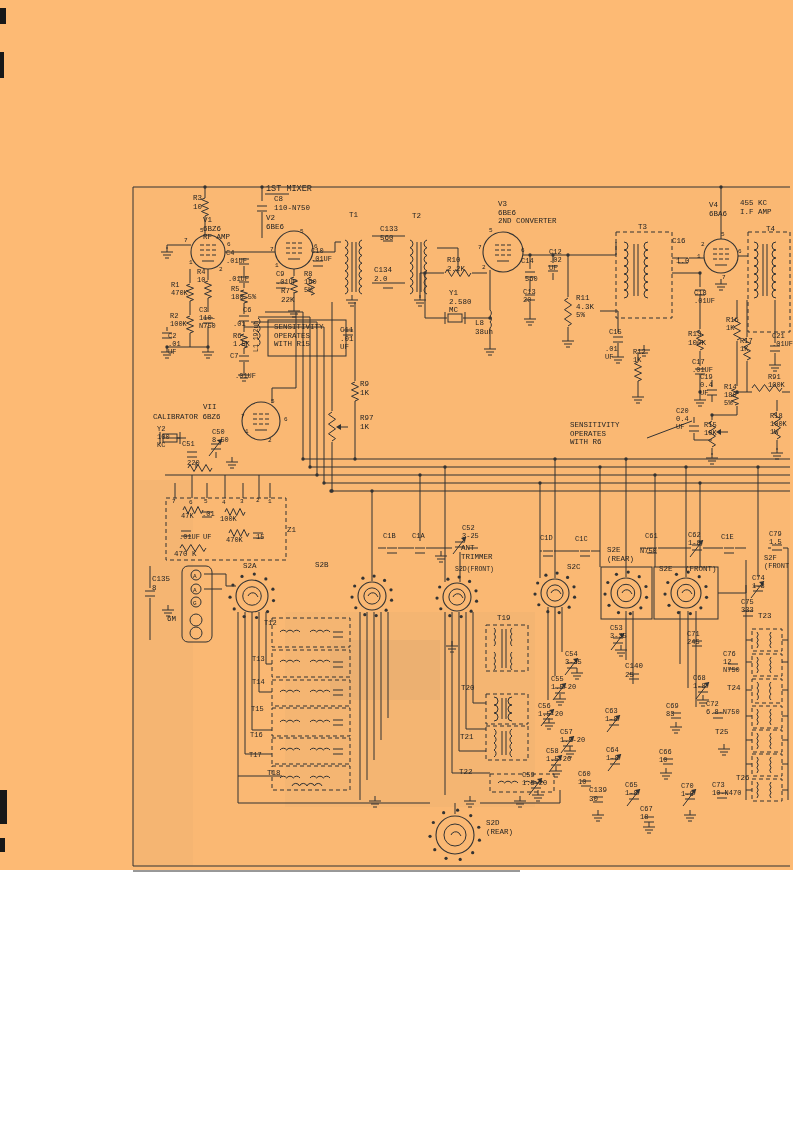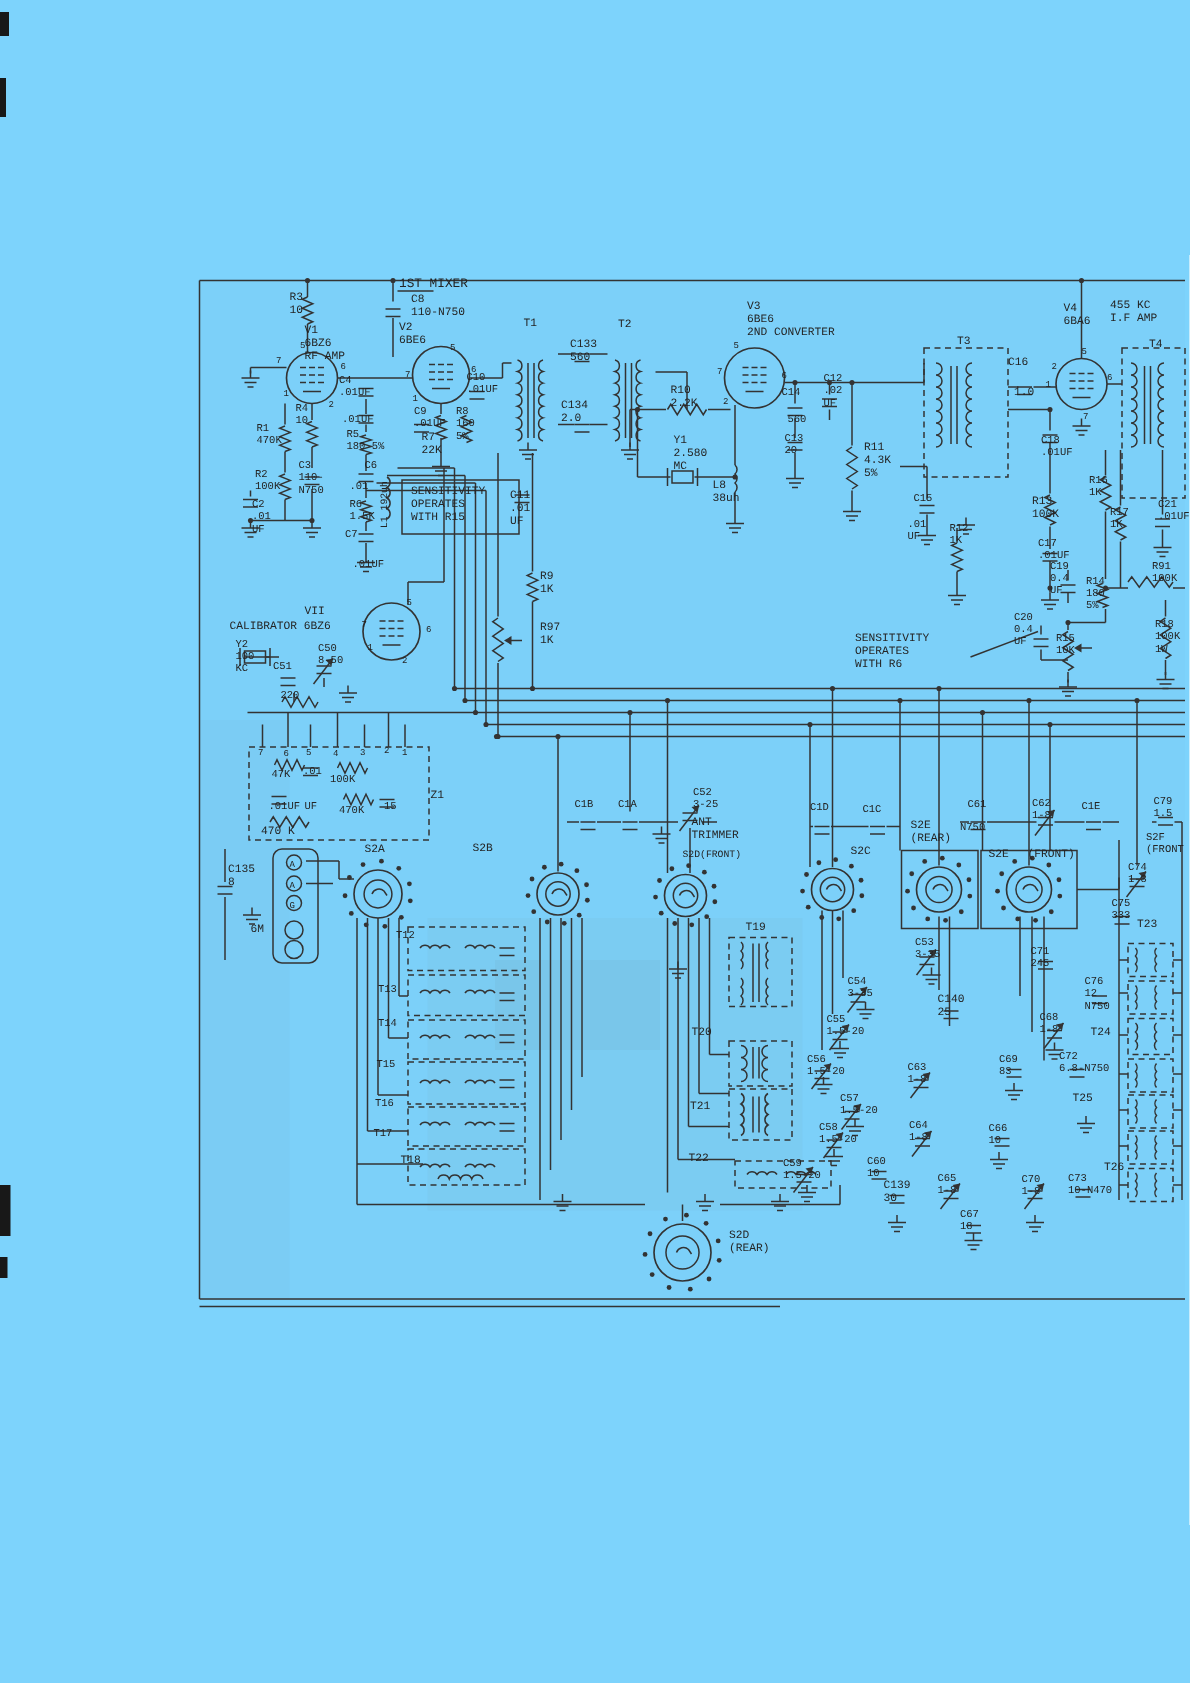--- a/index.html
+++ b/index.html
@@ -1,18 +1,18 @@
 <!DOCTYPE html>
 <html><head>
 <meta charset="utf-8">
 <style>
   html,body{margin:0;padding:0;background:#ffffff;}
   body{width:793px;height:1122px;position:relative;overflow:hidden;
        font-family:"Liberation Mono","DejaVu Sans Mono",monospace;}
-  #paper{position:absolute;left:0;top:0;width:793px;height:1122px;background:#7dd3fc;}
+  #paper{position:absolute;left:0;top:0;width:793px;height:870px;background:#fdba74;}
   svg text{fill:#242424;}
   .artifact{position:absolute;background:#181818;}
 </style>
 </head>
 <body>
 
 <div id="paper">
   <div class="artifact" style="left:0;top:8px;width:6px;height:16px;"></div>
   <div class="artifact" style="left:0;top:52px;width:4px;height:26px;"></div>
   <div class="artifact" style="left:0;top:790px;width:7px;height:34px;"></div>

